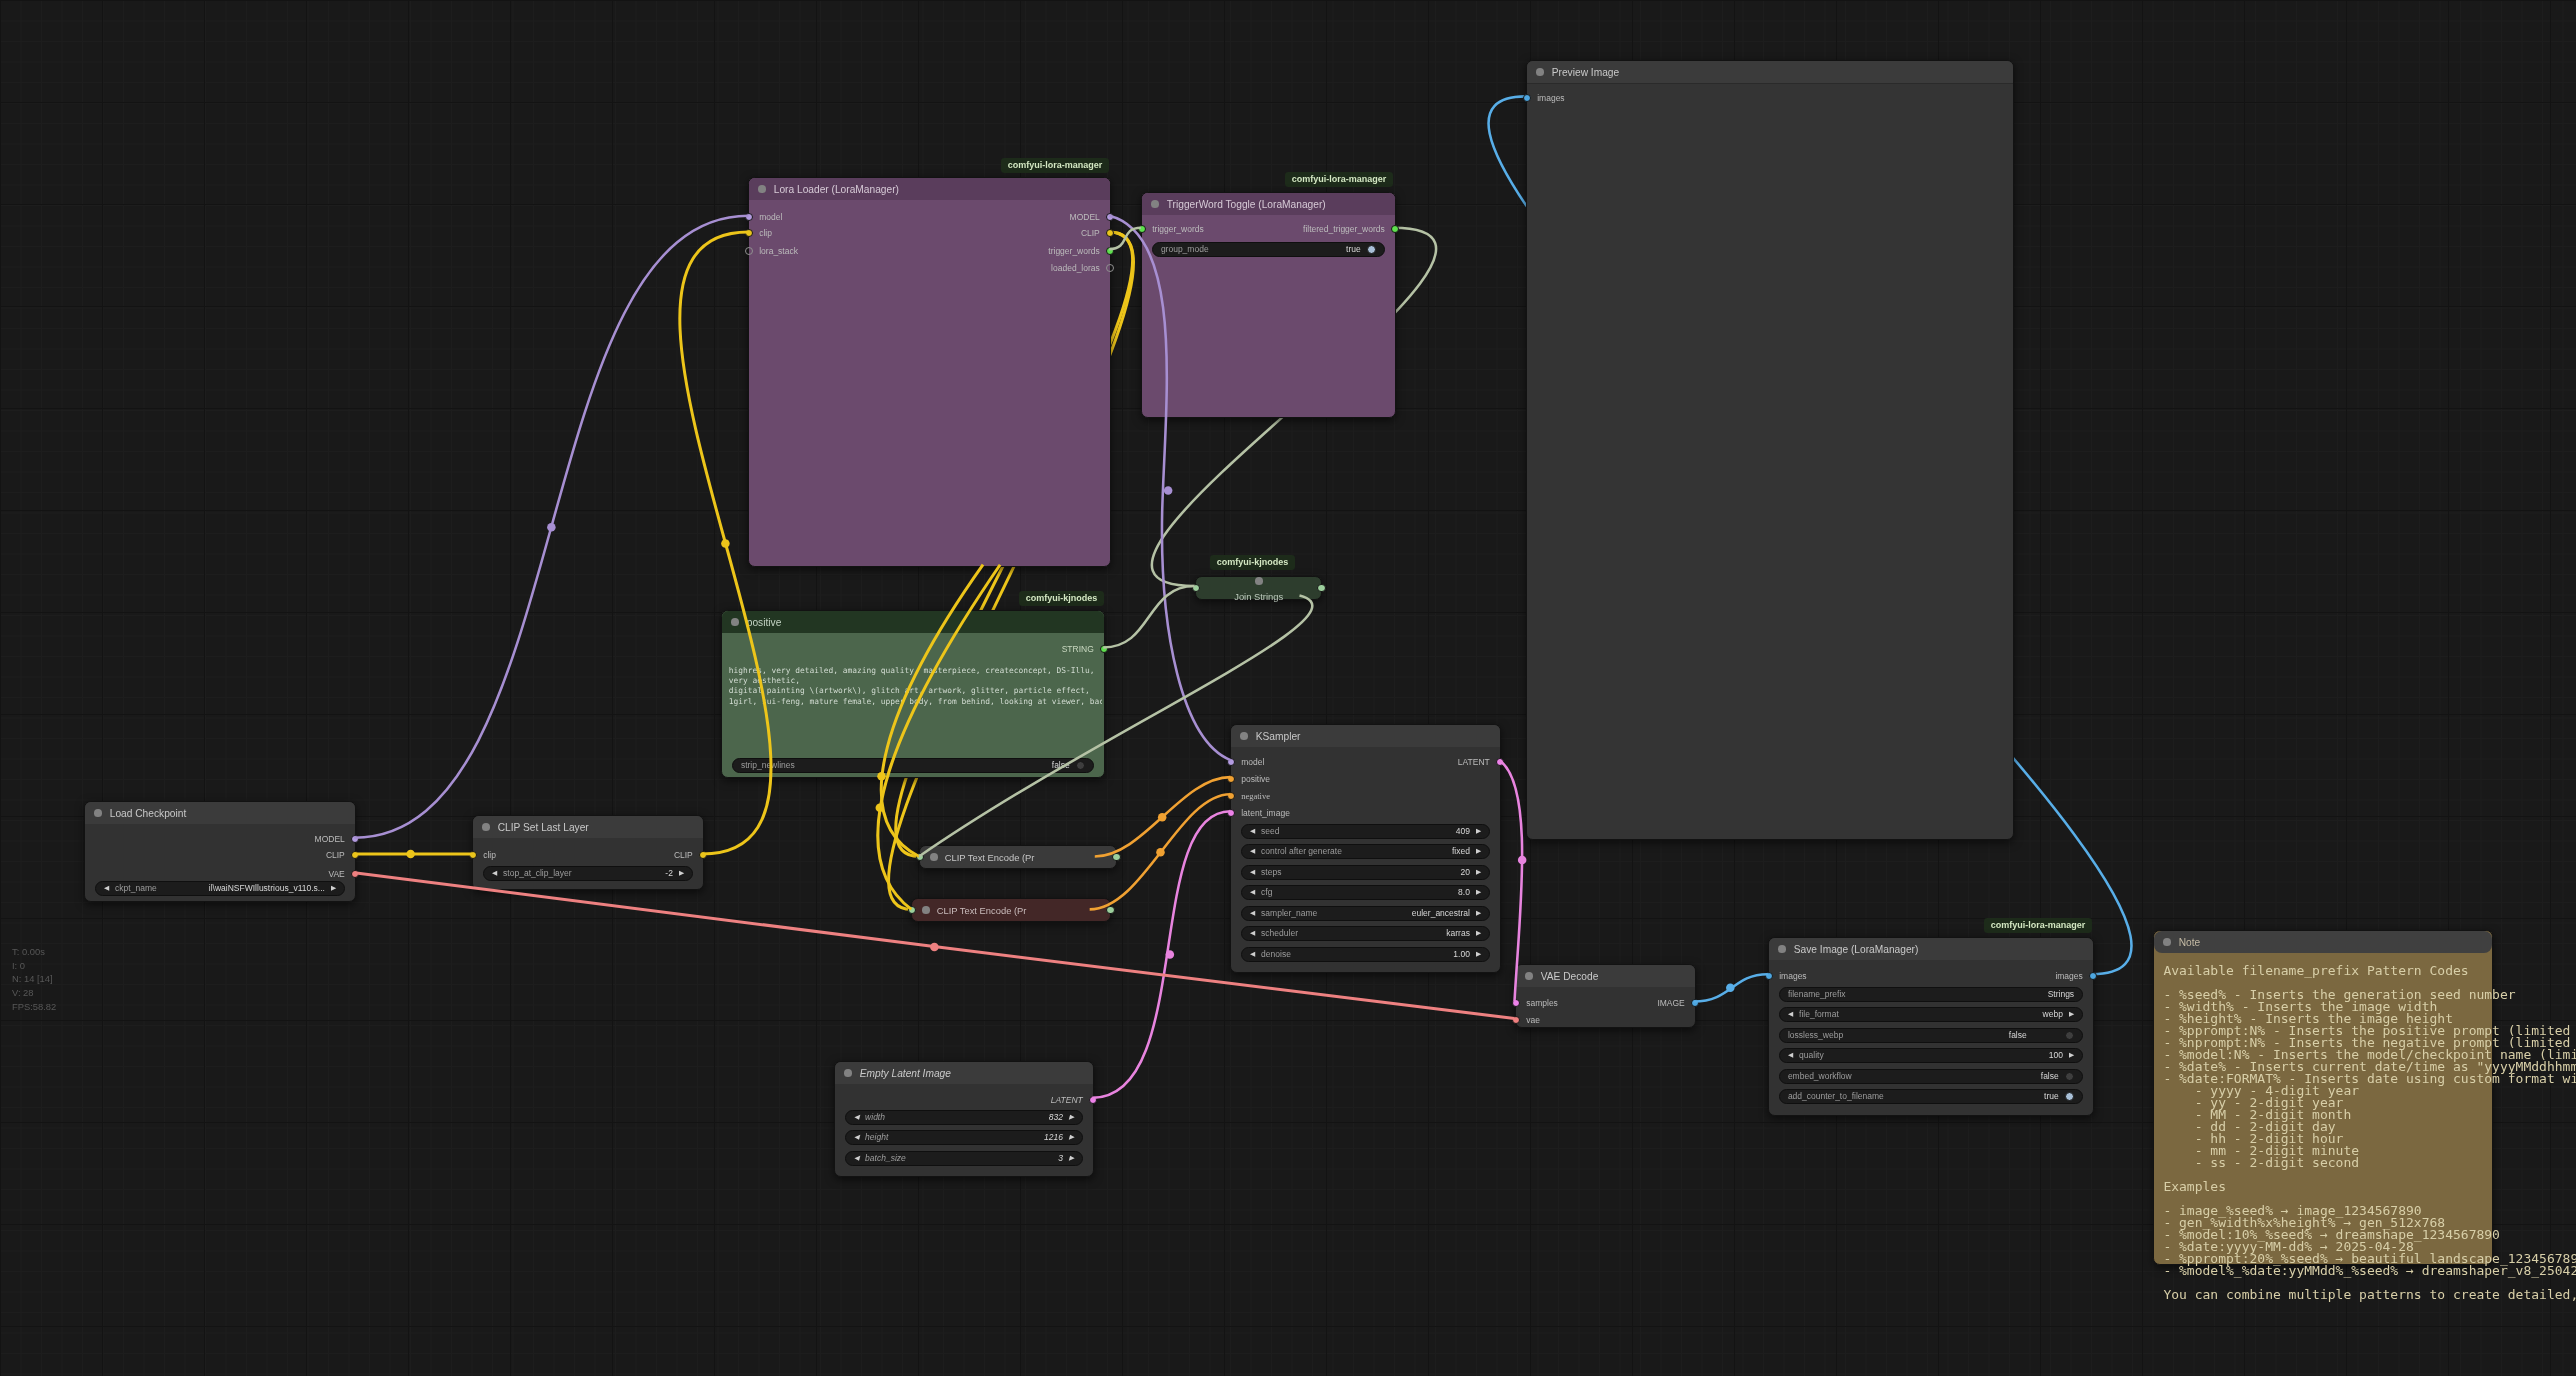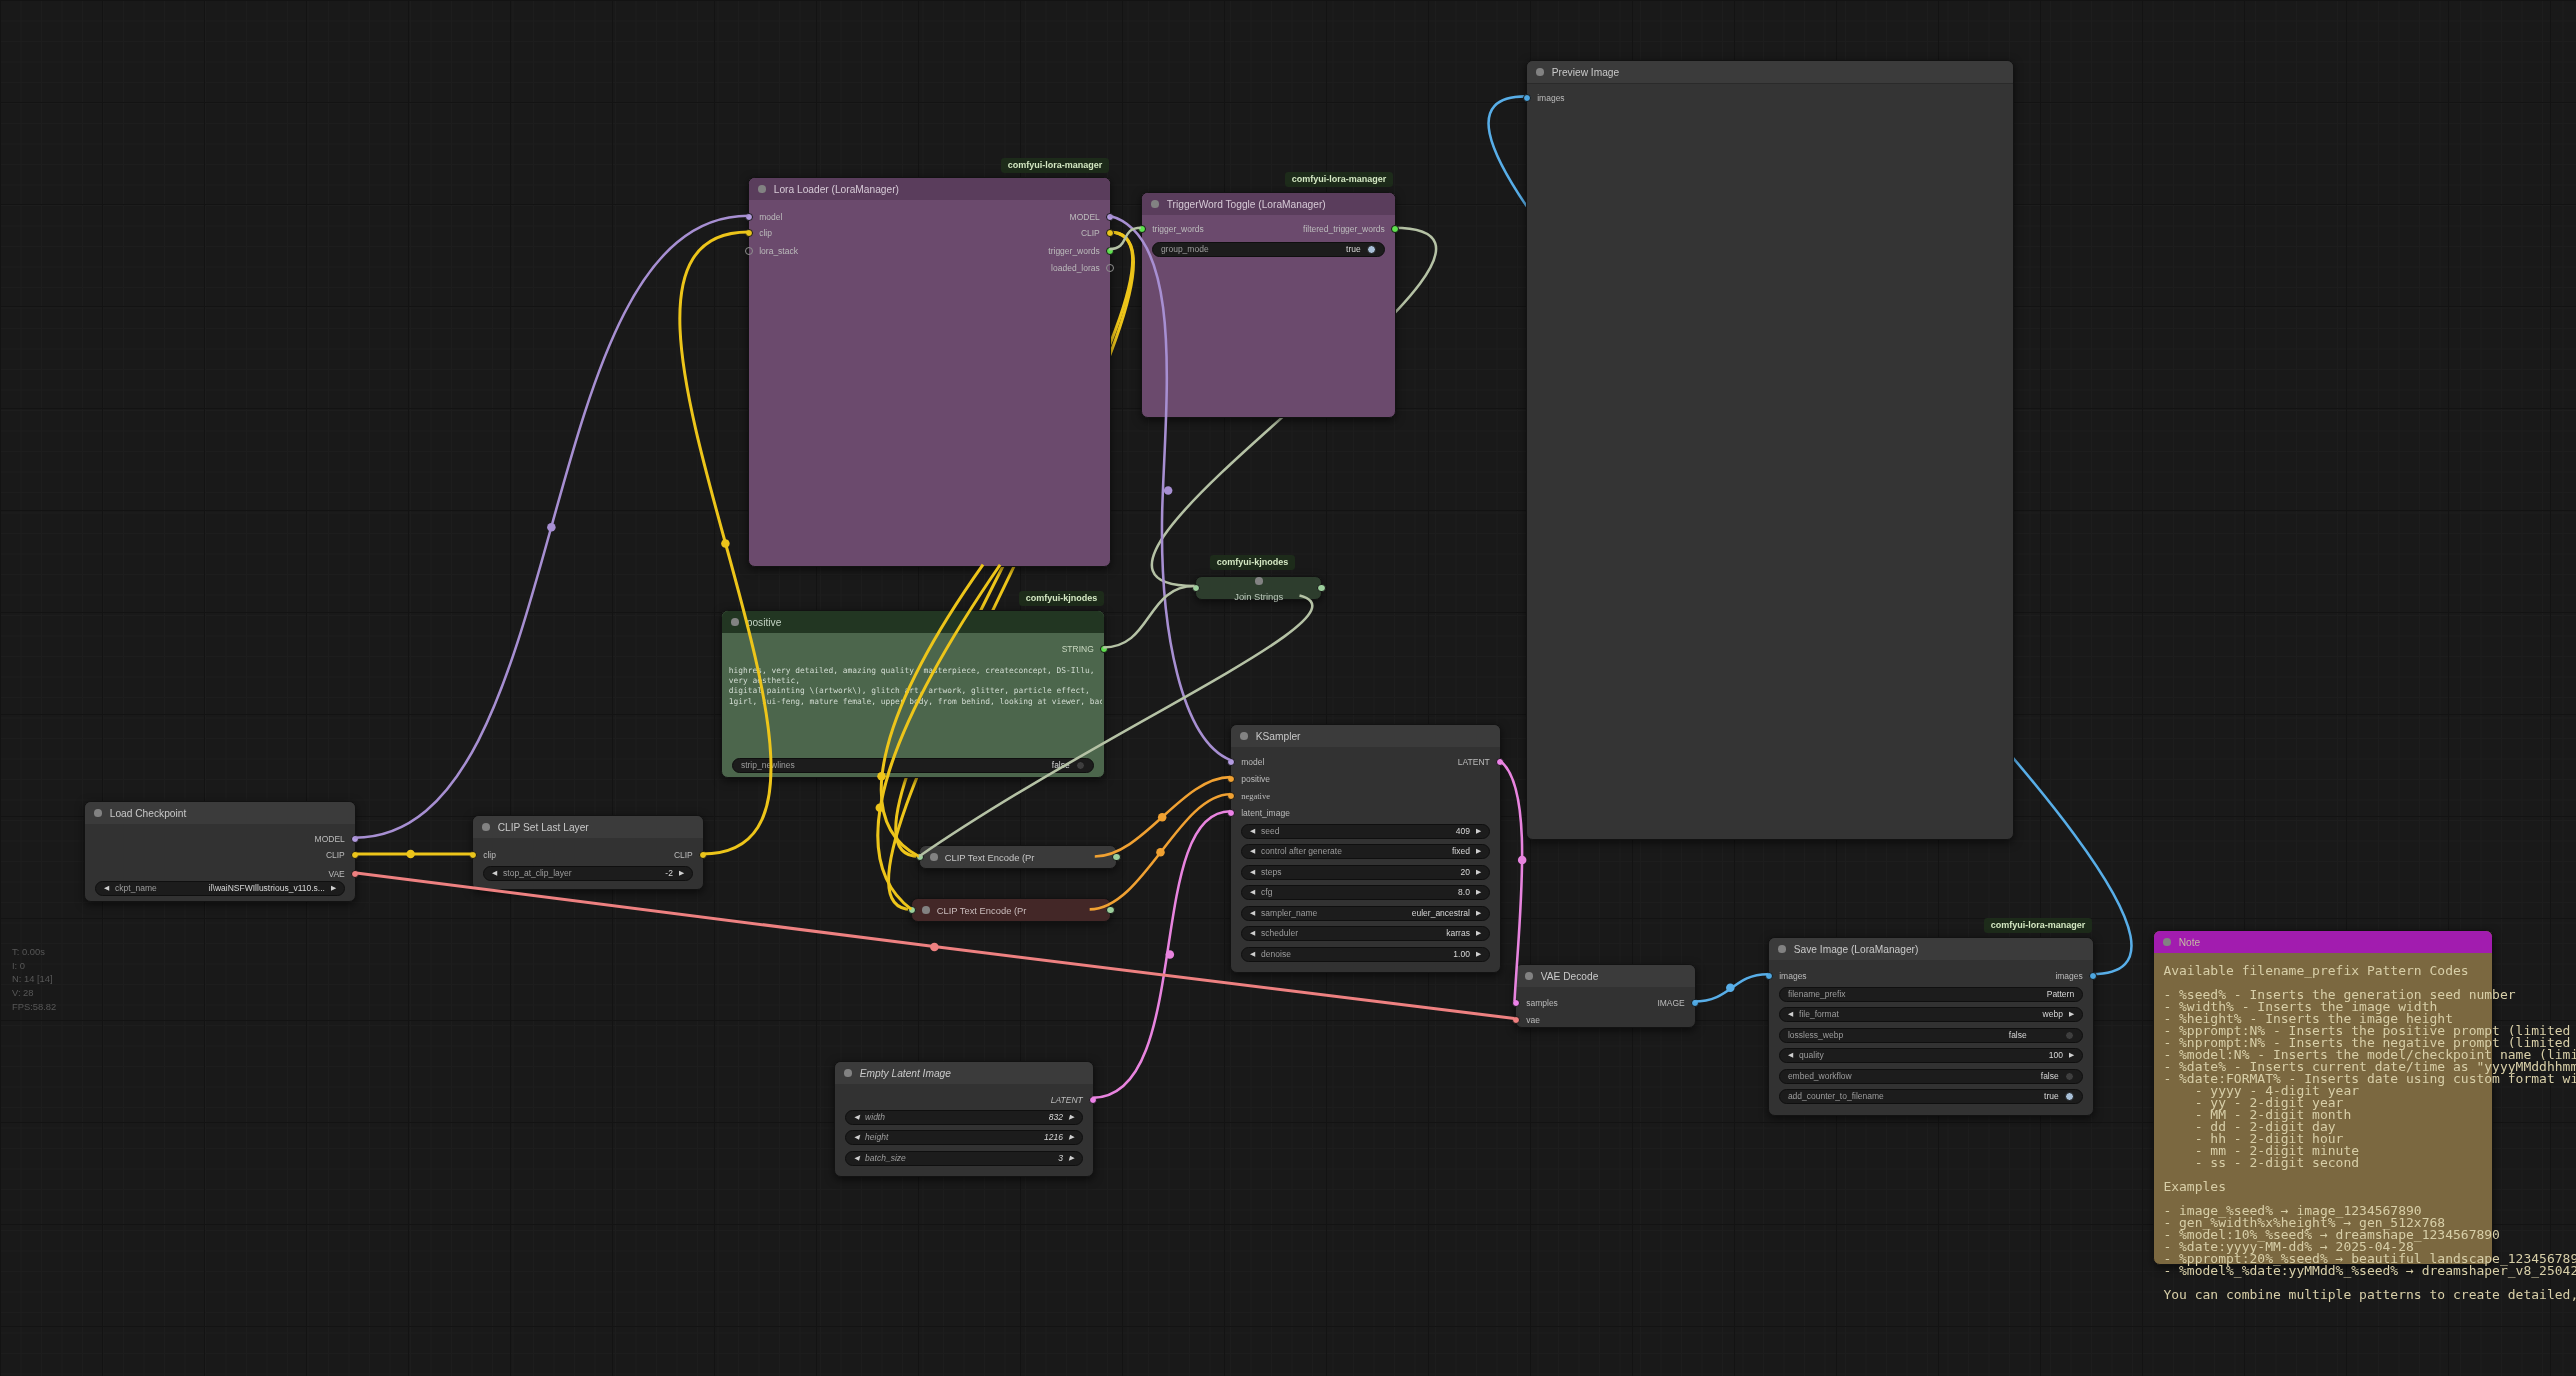--- a/index.html
+++ b/index.html
@@ -15,21 +15,21 @@
   svg.wires{position:absolute;left:0;top:0;pointer-events:none;}
   #wires-under{z-index:1;}
   .node{position:absolute;z-index:2;border-radius:6.8px;background:#323232;border:0.9px solid #121212;box-shadow:0 2.6px 8.5px rgba(0,0,0,.55);}
   .ntitle{height:22px;border-radius:6px 6px 0 0;display:flex;align-items:center;gap:7.7px;padding:0 9.4px;font-size:10.2px;color:#c9c9c9;background:#3b3b3b;}
   .tdot{width:7.7px;height:7.7px;border-radius:50%;background:#828282;flex:0 0 auto;}
   .node.purple{background:#6b4a6d;}
   .node.purple .ntitle{background:#5a3d5c;color:#d6cad6;}
   .node.green{background:#4c664c;}
   .node.green .ntitle{background:#223622;color:#c4d4c4;}
   .node.note{background:#7b6840;}
-  .node.note .ntitle{background:#a21caf;color:#c4baa4;}
+  .node.note .ntitle{background:#404040;color:#c4baa4;border-radius:8px;}
   .collapsed{height:22px;display:flex;align-items:center;gap:6.8px;padding:0 10.2px;font-size:9.4px;color:#c6c6c6;border-radius:6.8px;position:absolute;z-index:2;border:0.9px solid #121212;box-shadow:0 2.6px 8.5px rgba(0,0,0,.55);}
   .cdot{position:absolute;top:6.8px;width:8.5px;height:8.5px;border-radius:50%;border:1.3px solid #161616;box-sizing:border-box;}
   .cdot.l{left:-4.3px;} .cdot.r{right:-4.3px;}
   .port{position:absolute;display:flex;align-items:center;gap:6px;height:12px;font-size:8.5px;color:#bcbcbc;white-space:nowrap;}
   .port.in{left:-4.3px;} .port.out{right:-4.3px;flex-direction:row-reverse;}
   .pdot{width:8.5px;height:8.5px;border-radius:50%;border:1.3px solid #161616;box-sizing:border-box;flex:0 0 auto;}
   .pdot.hollow{background:transparent !important;border:1.7px solid #8f8f8f;}
   .widget{position:absolute;left:10.2px;right:10.2px;height:14.5px;background:#1c1c1c;border-radius:7.7px;display:flex;align-items:center;gap:6px;padding:0 7.7px;font-size:8.5px;color:#9d9d9d;box-sizing:border-box;border:0.9px solid #0f0f0f;}
   .wvalue{margin-left:auto;color:#d8d8d8;white-space:nowrap;}
   .warrow{color:#d0d0d0;font-size:6.8px;line-height:1;}
@@ -341,21 +341,21 @@
     <div class="port in" style="top:32px;">
       <span class="pdot" style="background: rgb(77, 166, 224);"></span>
       <span>images</span>
     </div>
     <div class="port out" style="top:32px;">
       <span class="pdot" style="background: rgb(77, 166, 224);"></span>
       <span>images</span>
     </div>
     <div class="widget" style="top:49px;">
       <span>filename_prefix</span>
-      <span class="wvalue">Pattern</span>
+      <span class="wvalue">Strings</span>
     </div>
     <div class="widget" style="top:69px;">
       <span class="warrow">◀</span>
       <span>file_format</span>
       <span class="wvalue">webp</span>
       <span class="warrow">▶</span>
     </div>
     <div class="widget" style="top:90px;gap:38px;">
       <span>lossless_webp</span>
       <span class="wvalue">false</span>

